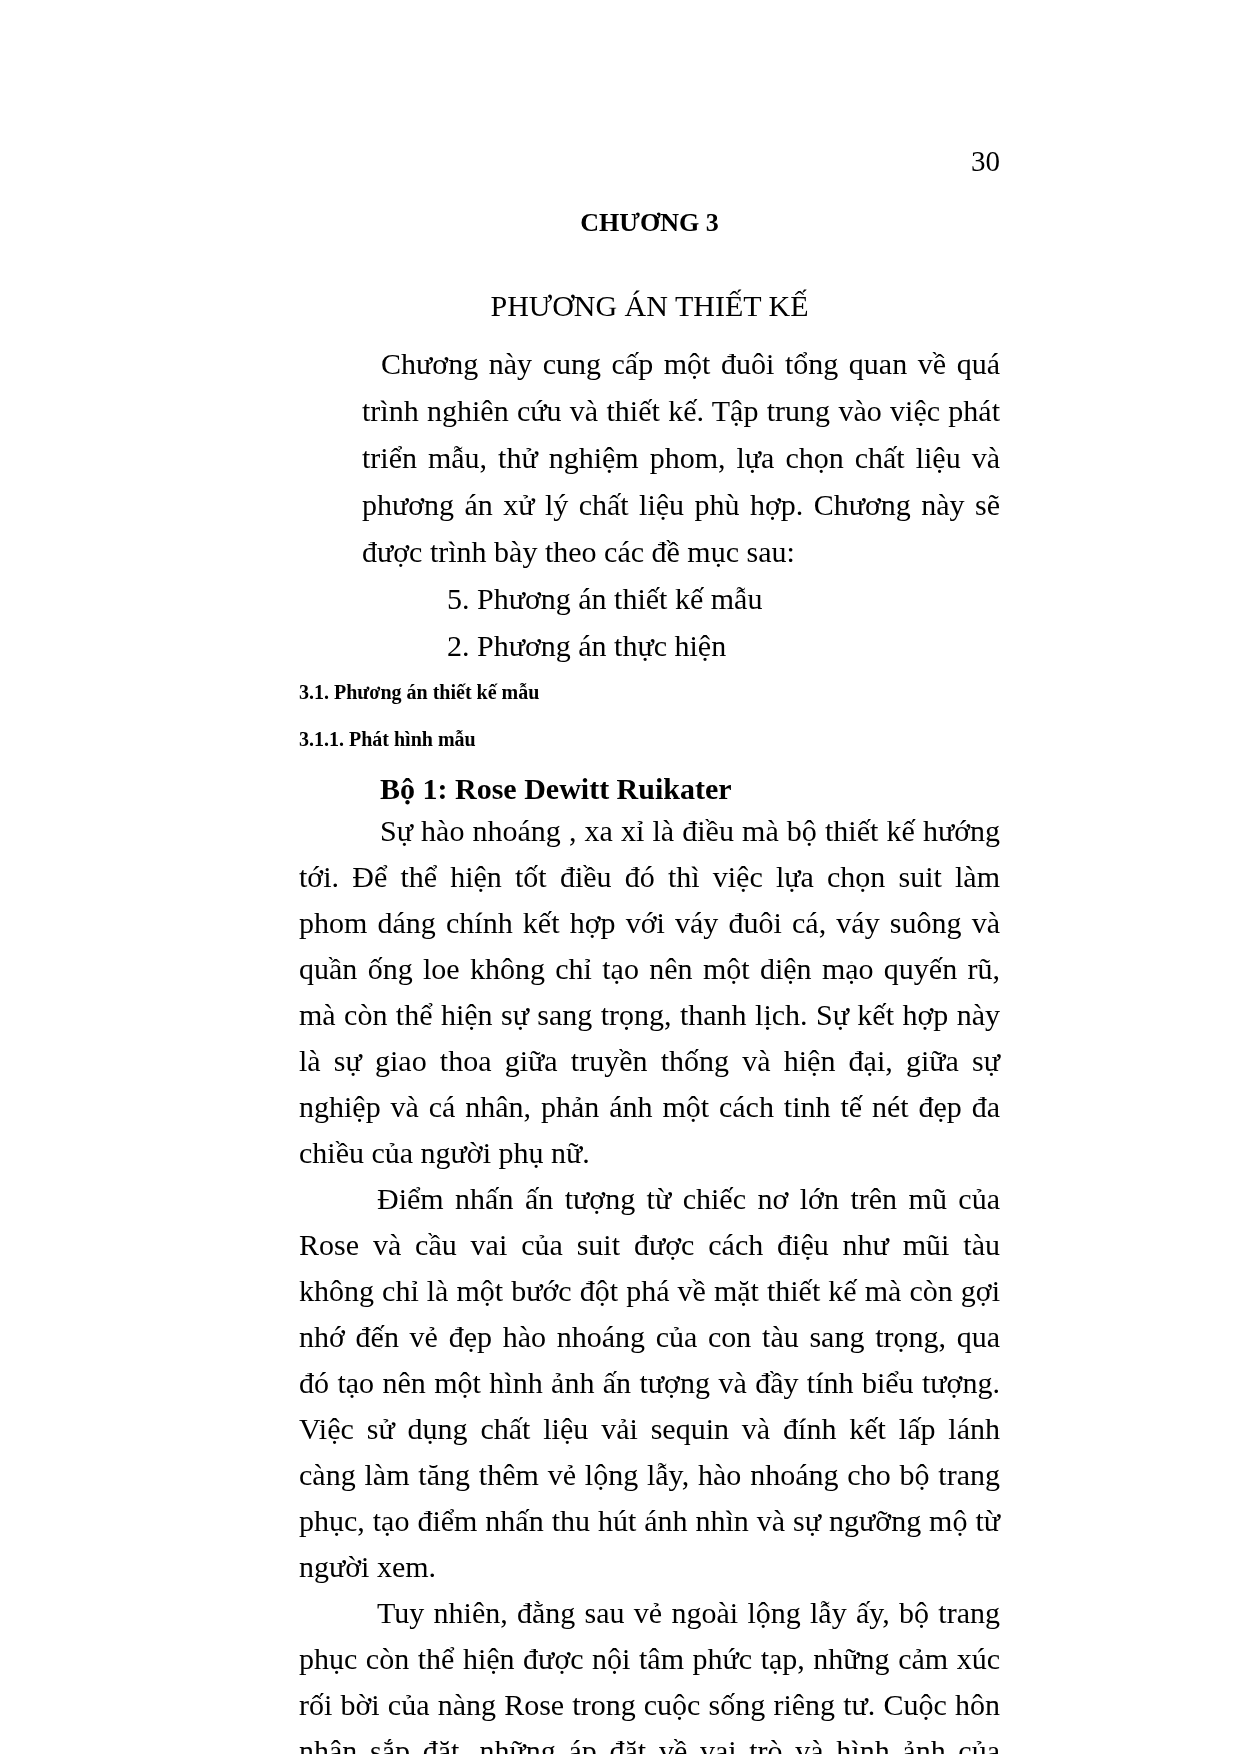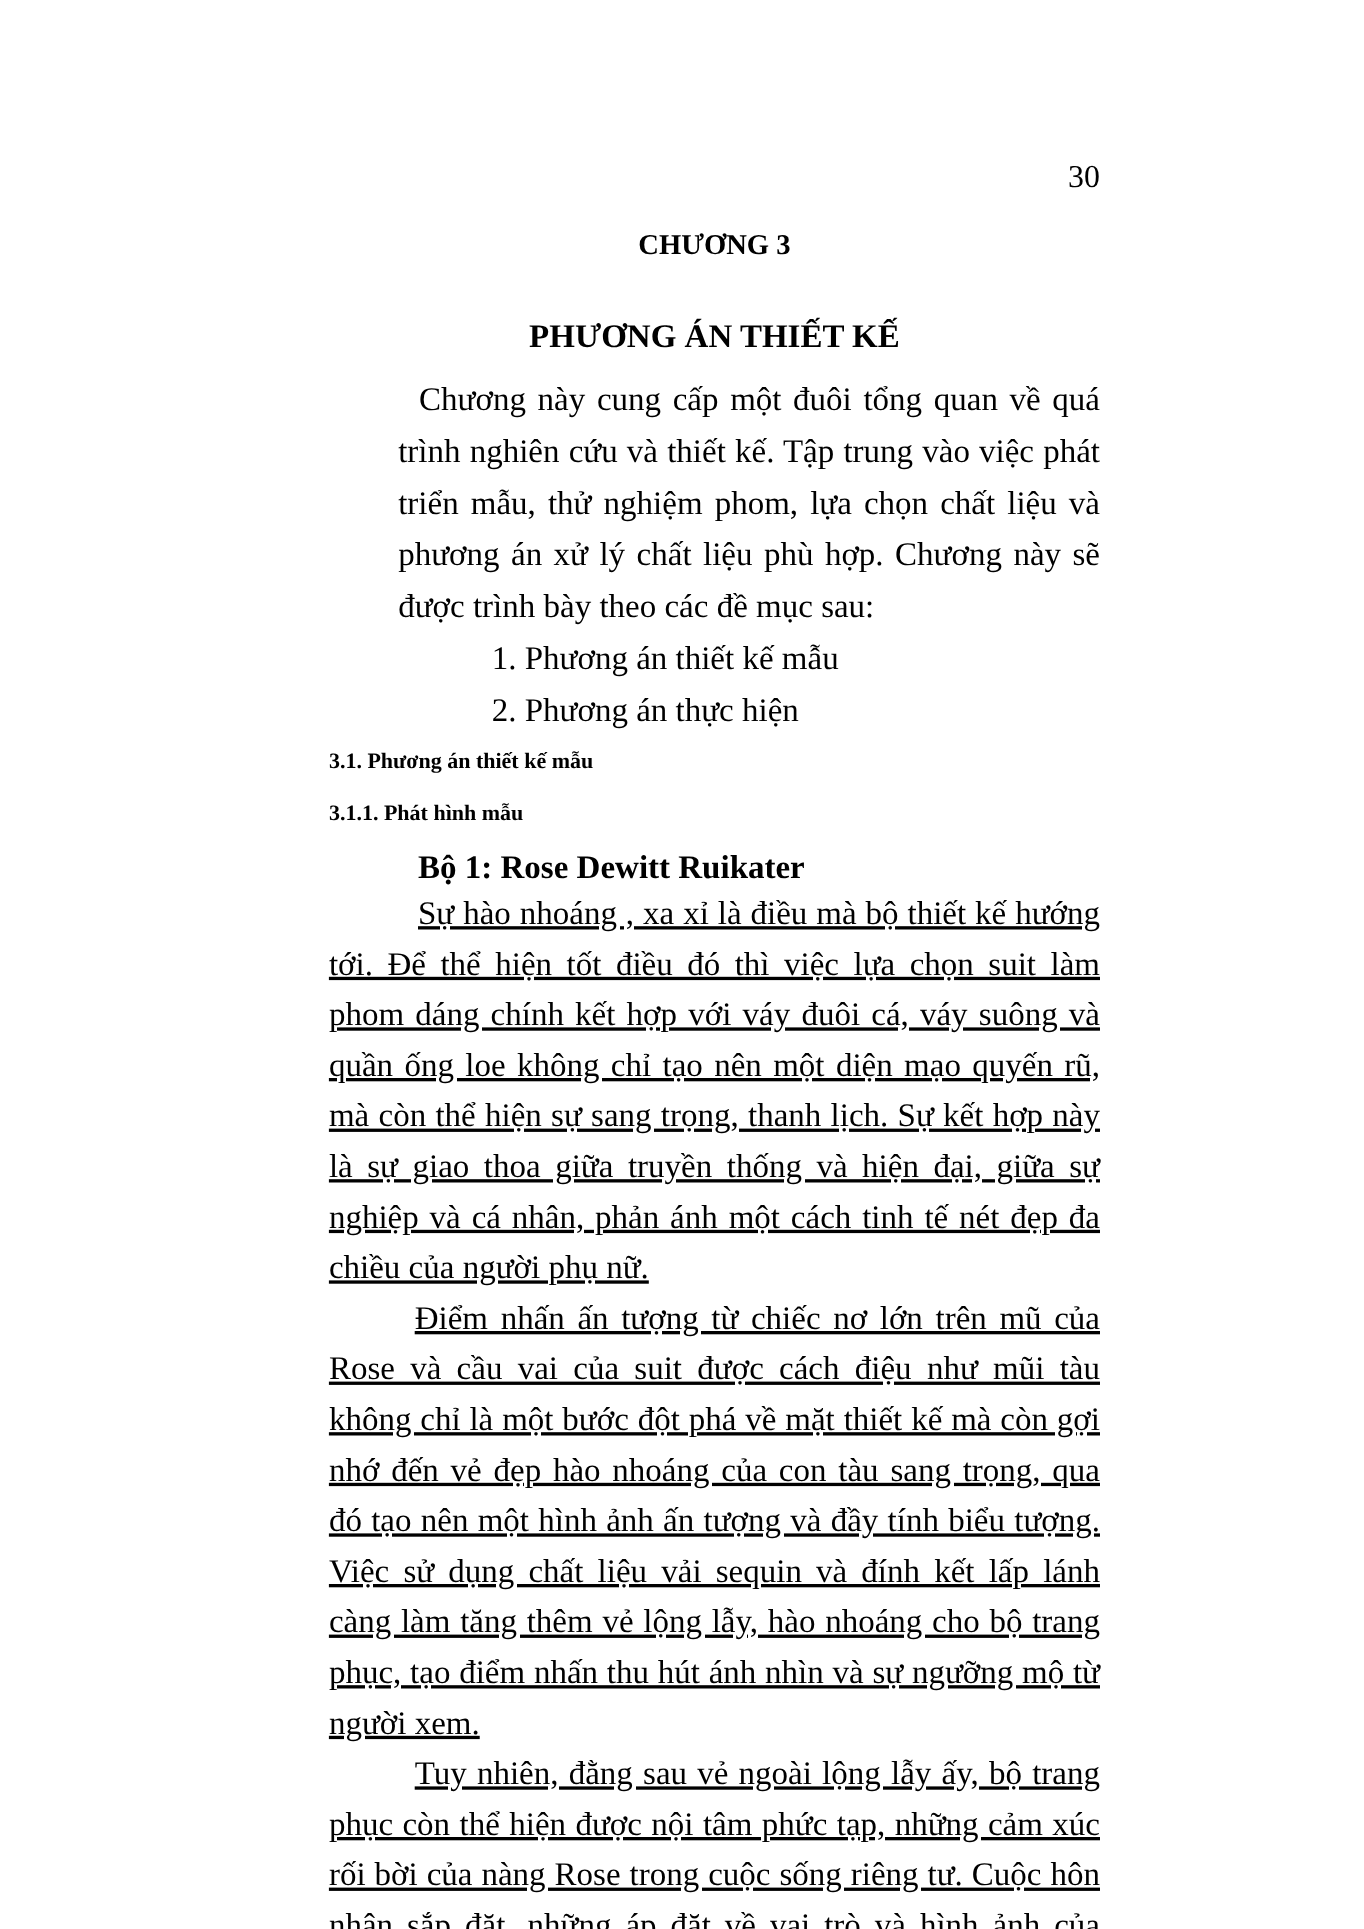--- a/index.html
+++ b/index.html
@@ -29,21 +29,21 @@
   .chapter-heading {
     margin: 27px 0 0 0;
     text-align: center;
     font-weight: bold;
     font-size: 26px;
     line-height: 40px;
   }
   .doc-title {
     margin: 43px 0 0 0;
     text-align: center;
-    font-weight: bold;
+    font-weight: normal;
     font-size: 30px;
     line-height: 40px;
   }
   .intro-para {
     margin: 14px 0 0 63px;
     text-indent: 19px;
     text-align: justify;
     line-height: 47px;
   }
   .toc-list {
@@ -59,41 +59,40 @@
   }
   .outfit-title {
     margin: 7px 0 0 81px;
     font-weight: bold;
     line-height: 38px;
   }
   .body-para {
     margin: 0;
     text-align: justify;
     line-height: 46px;
-    text-decoration: underline;
   }
   .indent-81 { text-indent: 81px; }
   .indent-78 { text-indent: 78px; }
   .cut-off { text-align-last: justify; }
 </style>
 </head>
 <body>
 
 <div class="page">
 
   <div class="page-number">30</div>
 
   <h1 class="chapter-heading">CHƯƠNG 3</h1>
 
   <h2 class="doc-title">PHƯƠNG ÁN THIẾT KẾ</h2>
 
   <p class="intro-para">Chương này cung cấp một đuôi tổng quan về quá trình nghiên cứu và thiết kế. Tập trung vào việc phát triển mẫu, thử nghiệm phom, lựa chọn chất liệu và phương án xử lý chất liệu phù hợp. Chương này sẽ được trình bày theo các đề mục sau:</p>
 
   <div class="toc-list">
-    <div class="toc-item">1. Phương án thiết kế mẫu</div>
+    <div class="toc-item">5. Phương án thiết kế mẫu</div>
     <div class="toc-item">2. Phương án thực hiện</div>
   </div>
 
   <h3 class="section-heading">3.1. Phương án thiết kế mẫu</h3>
 
   <h4 class="section-heading">3.1.1. Phát hình mẫu</h4>
 
   <p class="outfit-title">Bộ 1: Rose Dewitt Ruikater</p>
 
   <p class="body-para indent-81">Sự hào nhoáng , xa xỉ là điều mà bộ thiết kế hướng tới. Để thể hiện tốt điều đó thì việc lựa chọn suit làm phom dáng chính kết hợp với váy đuôi cá, váy suông và quần ống loe không chỉ tạo nên một diện mạo quyến rũ, mà còn thể hiện sự sang trọng, thanh lịch. Sự kết hợp này là sự giao thoa giữa truyền thống và hiện đại, giữa sự nghiệp và cá nhân, phản ánh một cách tinh tế nét đẹp đa chiều của người phụ nữ.</p>

